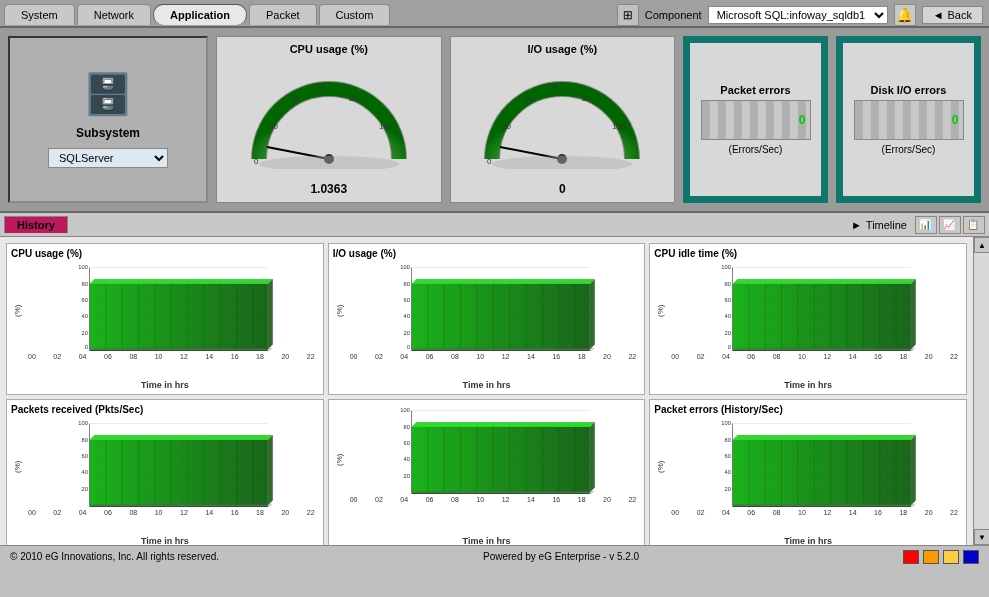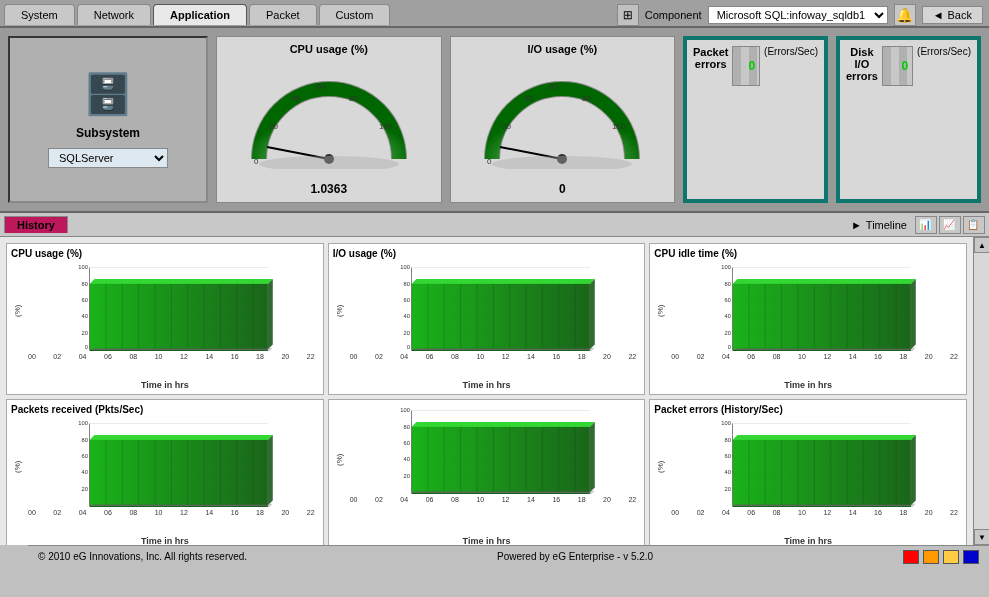--- a/index.html
+++ b/index.html
@@ -1,42 +1,42 @@
 <!DOCTYPE html>
 <html><head>
   <meta charset="utf-8">
   <style>
     * { box-sizing: border-box; margin: 0; padding: 0; }
     body { font-family: Arial, sans-serif; font-size: 11px; background: #c0c0c0; width: 989px; height: 597px; overflow: hidden; }
 
     
     .top-nav { display: flex; align-items: flex-start; background: #a0a0a0; padding: 4px 0 0 4px; height: 28px; border-bottom: 2px solid #666; }
     .nav-tab { padding: 4px 16px; background: #c8c8c8; border: 1px solid #888; border-bottom: none; border-radius: 4px 4px 0 0; cursor: pointer; font-size: 11px; color: #000; margin-right: 2px; }
-    .nav-tab.active { background: #e8e8e8; font-weight: bold; border-color: #555; }
+    .nav-tab.active { background: #e8e8e8; font-weight: bold; border-color: #555; border-radius: 10px; }
     .back-btn { padding: 2px 10px; background: #d4d4d4; border: 1px solid #888; cursor: pointer; font-size: 11px; display: flex; align-items: center; gap: 4px; }
 
     
     .main-content { display: flex; flex-direction: column; height: calc(597px - 58px - 22px); }
 
     
     .gauges-section { display: flex; background: #9a9a9a; padding: 8px; gap: 8px; height: 185px; border-bottom: 2px solid #666; }
 
     
     .subsystem-box { background: #b0b0b0; border: 2px inset #888; width: 200px; display: flex; flex-direction: column; align-items: center; justify-content: center; padding: 10px; gap: 8px; }
 
     
     .gauge-container { background: #d8d8d8; border: 1px solid #888; flex: 1; display: flex; flex-direction: column; align-items: center; justify-content: space-between; padding: 6px; }
     .gauge-title { font-size: 11px; font-weight: bold; text-align: center; }
     .gauge-value { font-size: 12px; font-weight: bold; text-align: center; }
 
     
     .gauge-svg { width: 160px; height: 100px; }
 
     
-    .error-box { background: #d8d8d8; border: 4px solid #0f766e; width: 145px; display: flex; justify-content: center; padding: 6px; gap: 4px; }
+    .error-box { background: #d8d8d8; border: 7px solid #0f766e; width: 145px; display: flex; flex-direction: column; align-items: center; justify-content: center; padding: 6px; gap: 4px; }
     .error-box-title { font-size: 11px; font-weight: bold; text-align: center; }
     .error-bar { width: 110px; height: 40px; background: repeating-linear-gradient(90deg, #b0b0b0 0px, #b0b0b0 8px, #c8c8c8 8px, #c8c8c8 16px); border: 1px solid #888; position: relative; display: flex; align-items: center; justify-content: flex-end; padding-right: 4px; }
     .error-bar-value { color: #00cc00; font-weight: bold; font-size: 12px; }
     .error-unit { font-size: 10px; }
 
     
     .history-section { flex: 1; background: #e8e8e8; display: flex; flex-direction: column; overflow: hidden; }
     .history-tabs { display: flex; align-items: center; background: #c8c8c8; border-bottom: 1px solid #888; padding: 2px 4px; height: 24px; }
     .history-tab { padding: 2px 12px; background: #be185d; border: 1px solid #888; border-bottom: none; font-size: 11px; font-weight: bold; cursor: pointer; }
     .timeline-btn { margin-left: auto; display: flex; align-items: center; gap: 4px; font-size: 11px; cursor: pointer; }
@@ -52,21 +52,21 @@
     .chart-inner { flex: 1; position: relative; }
     .chart-x-ticks { display: flex; justify-content: space-between; font-size: 7px; padding: 0 4px; color: #333; }
     .chart-x-label { font-size: 9px; text-align: center; color: #333; font-weight: bold; margin-top: 20px; }
 
     
     .scroll-area { width: 16px; background: #c8c8c8; border-left: 1px solid #888; display: flex; flex-direction: column; }
     .scroll-btn { width: 16px; height: 16px; background: #c8c8c8; border: 1px solid #888; display: flex; align-items: center; justify-content: center; cursor: pointer; font-size: 8px; }
     .scroll-track { flex: 1; background: #d8d8d8; }
 
     
-    .footer { background: #c0c0c0; border-top: 1px solid #888; height: 22px; display: flex; align-items: center; padding: 0 10px; justify-content: space-between; margin-left: 28px; }
+    .footer { background: #c0c0c0; border-top: 1px solid #888; height: 22px; display: flex; align-items: center; padding: 0 10px; justify-content: space-between; }
     .footer-left { font-size: 10px; }
     .footer-center { font-size: 10px; }
     .footer-right { display: flex; gap: 4px; }
     .footer-color-btn { width: 16px; height: 14px; border: 1px solid #555; cursor: pointer; }
     .charts-with-scroll { display: flex; flex: 1; overflow: hidden; }
     .charts-scroll-content { flex: 1; overflow-y: auto; }
   </style>
 </head>
 <body>
 

